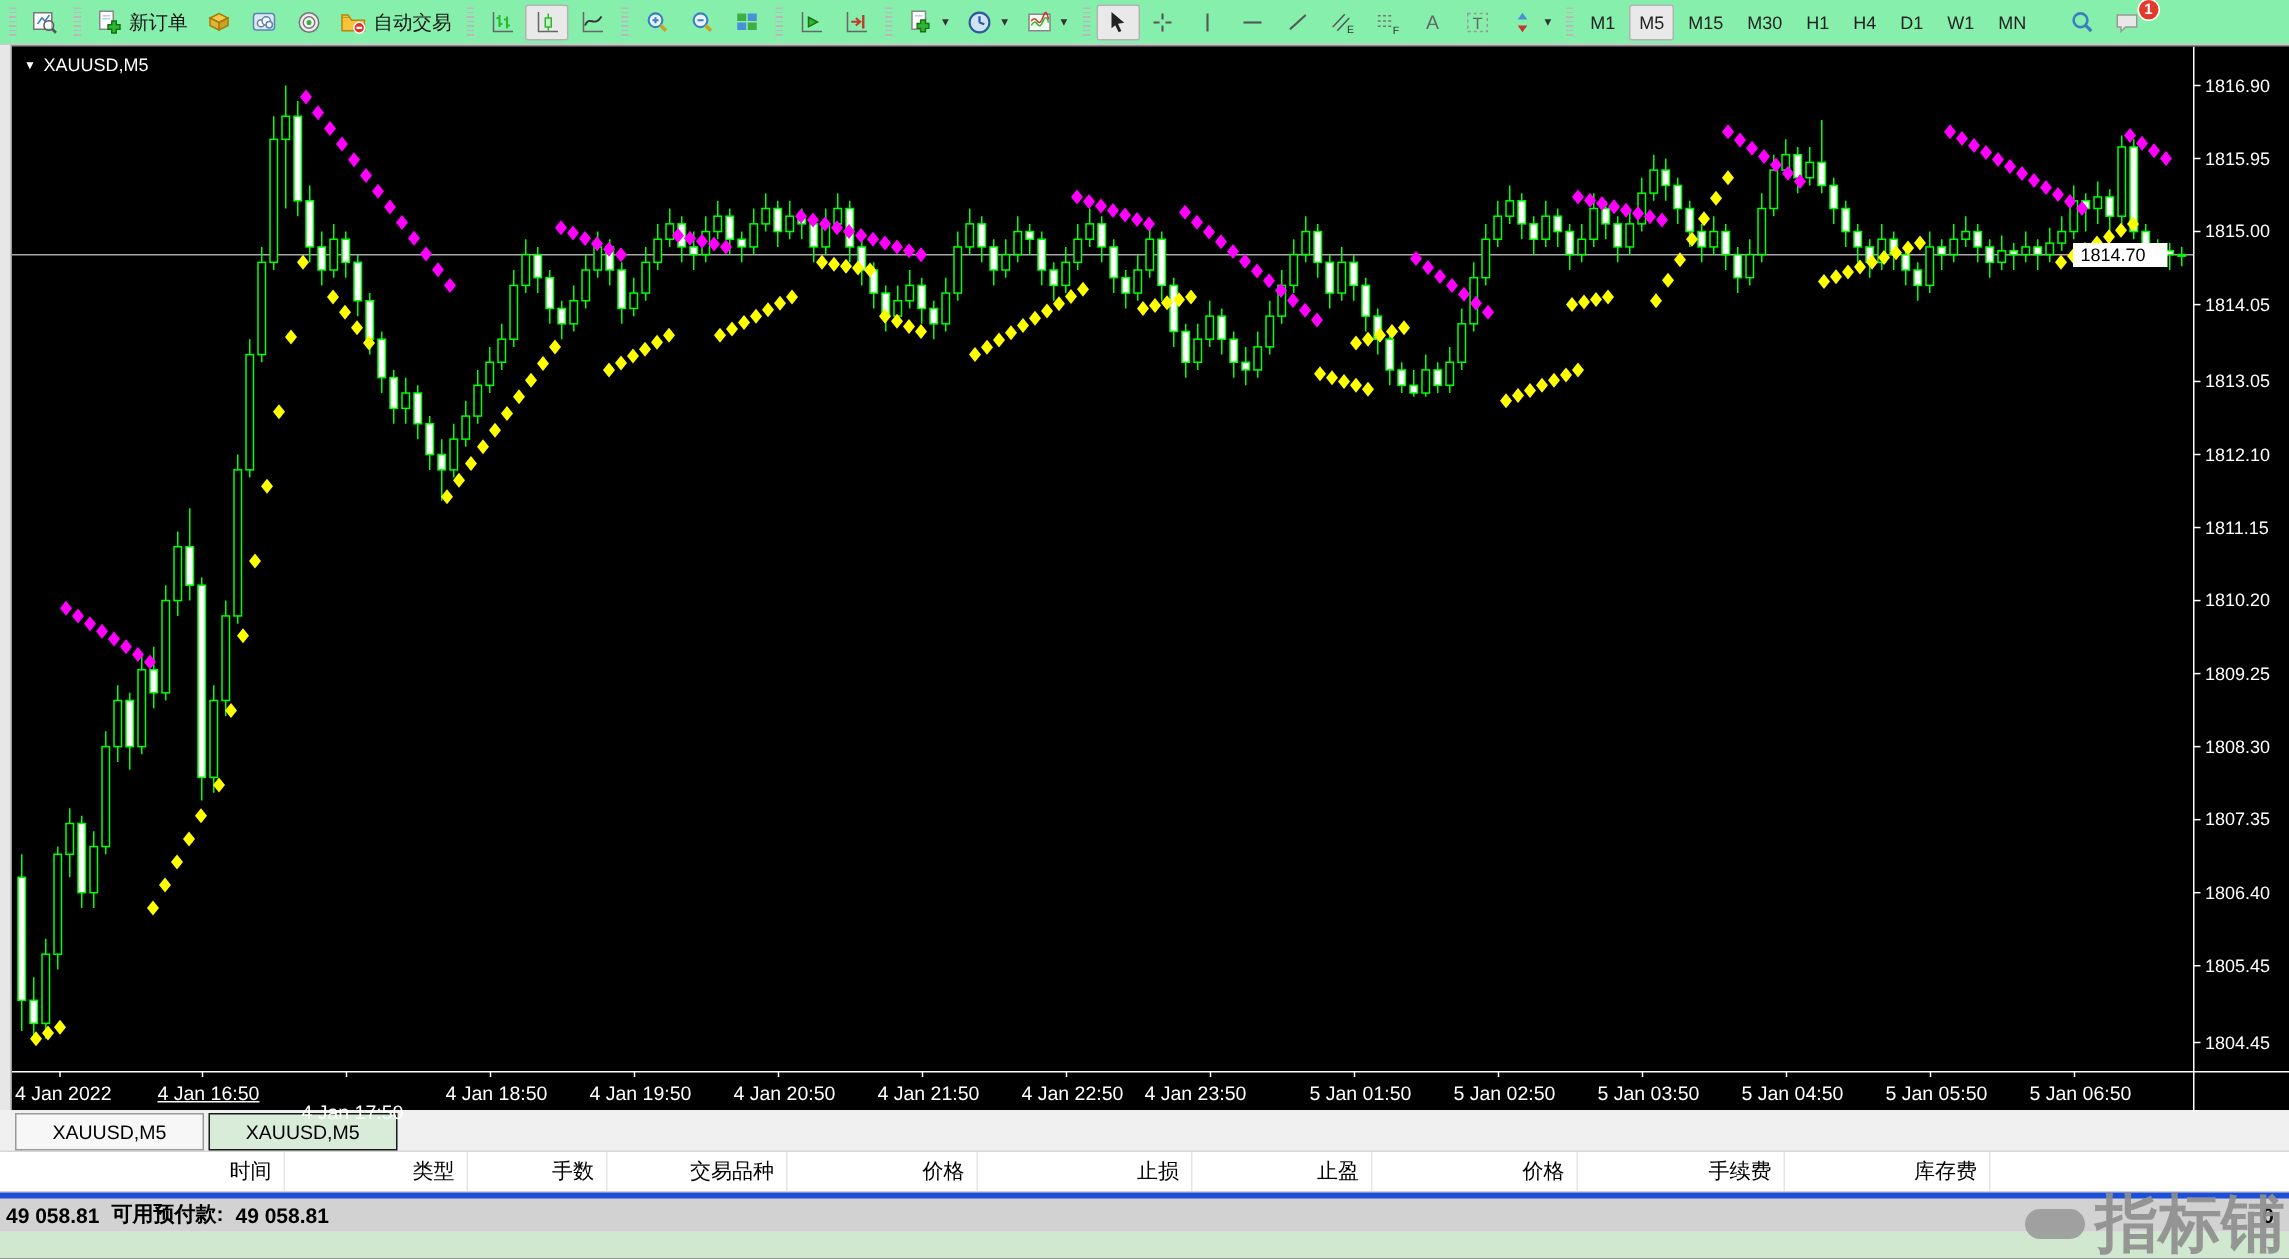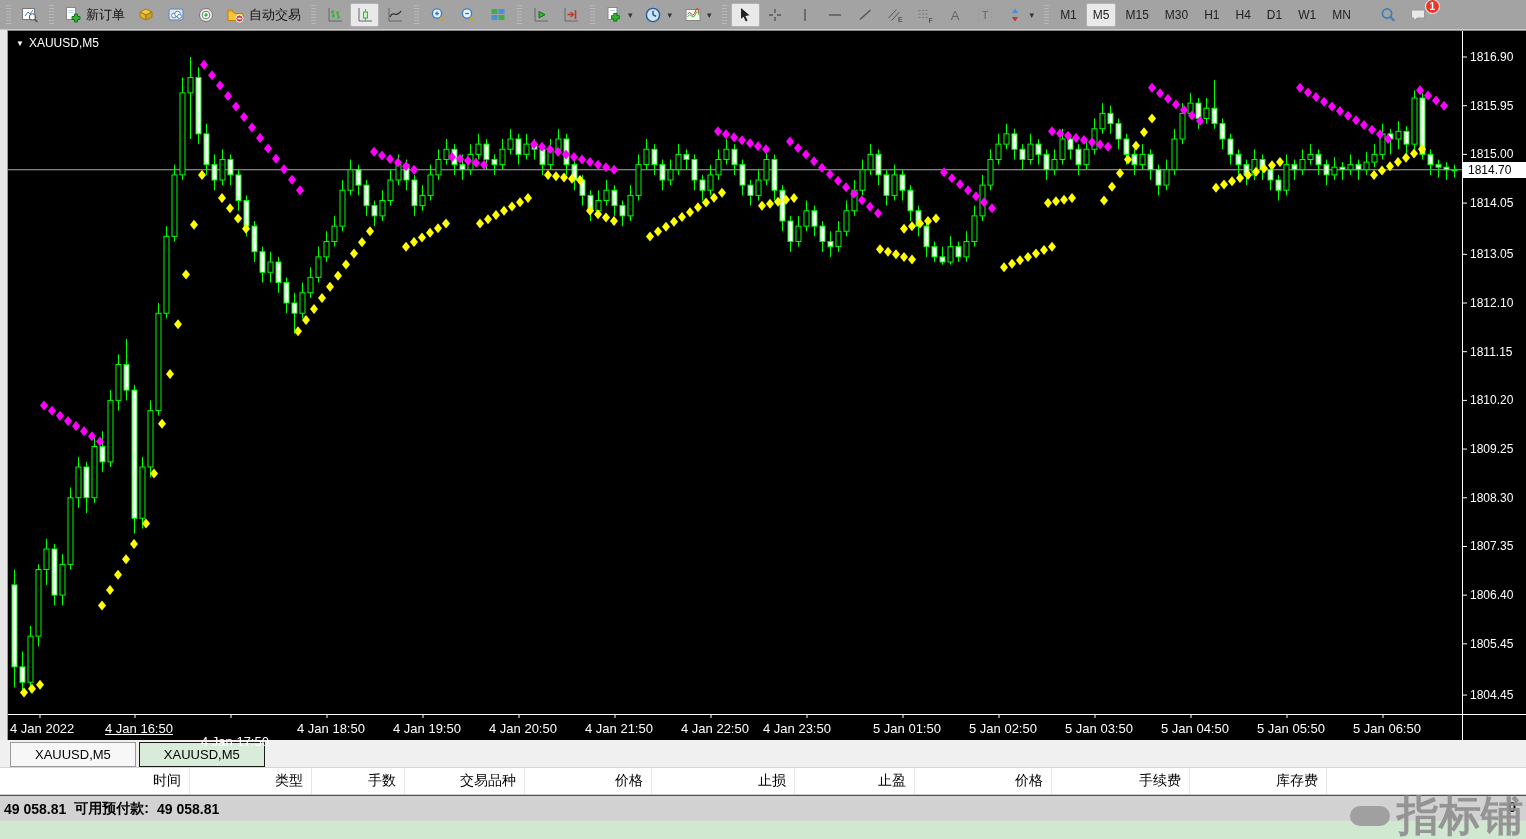--- a/index.html
+++ b/index.html
@@ -2,21 +2,21 @@
 <html><head>
 <meta charset="utf-8">
 <style>
   *{box-sizing:border-box}
   html,body{margin:0;padding:0}
   body{width:1526px;height:839px;overflow:hidden;background:#f0f0f0;
        font-family:"Liberation Sans","DejaVu Sans",sans-serif;}
   .app{position:relative;width:1526px;height:839px}
 
   
-  .toolbar{height:30px;display:flex;align-items:center;background:#a3a3a3;
+  .toolbar{height:30px;display:flex;align-items:center;background:#86efac;
            border-bottom:1px solid #c9c9c9;padding:0 2px;gap:1px}
   .grip{width:5px;height:20px;margin:0 3px 0 4px;
         background:repeating-linear-gradient(to bottom,#b9b9b9 0 1px,transparent 1px 3px);
         flex:0 0 auto}
   .tbtn{height:24px;min-width:26px;display:inline-flex;align-items:center;justify-content:center;
         gap:4px;padding:0 4px;border:1px solid transparent;border-radius:2px;font-size:13px;color:#111;
         flex:0 0 auto;cursor:default;white-space:nowrap}
   .tbtn.pressed{background:#e9e9e9;border-color:#b3b3b3}
   .ic{width:19px;height:18px;display:inline-flex;align-items:center;justify-content:center;position:relative}
   .caret{font-size:9px;color:#333;margin-left:1px}
@@ -31,37 +31,37 @@
   .chart-wrap{position:relative;height:710px;background:#000}
   .left-strip{position:absolute;left:0;top:0;width:8px;height:710px;background:#e7e7e7;
               border-right:1px solid #9a9a9a}
   .chart-window{position:absolute;left:8px;top:0;width:1518px;height:710px;border-top:1px solid #8a8a8a}
   .chart-window svg{position:absolute;left:0;top:0}
   .symbol-label{position:absolute;left:8px;top:5px;color:#fff;font-size:12px;display:flex;
                 align-items:center;gap:5px;z-index:3}
   .symbol-caret{font-size:8px;color:#fff}
   .price-label{position:absolute;left:1462px;width:58px;height:16px;line-height:16px;
                color:#fff;font-size:12px;z-index:2}
-  .price-tag{position:absolute;left:1455px;width:63px;height:16px;line-height:16px;background:#fff;
+  .price-tag{position:absolute;left:1374px;width:63px;height:16px;line-height:16px;background:#fff;
              color:#000;font-size:12px;padding-left:5px;z-index:3}
   .time-label{position:absolute;top:689px;height:18px;line-height:18px;color:#fff;font-size:13px;
               white-space:nowrap;z-index:2}
 
   
   .tabs-row{height:28px;background:#f0f0f0;display:flex;align-items:flex-end;padding-left:10px;
             border-bottom:1px solid #d6d6d6}
   .tab{height:25px;line-height:23px;padding:0 24px;font-size:13px;border:1px solid #9a9a9a;
        background:#f7f7f7;margin-right:3px;color:#000}
   .tab.active{background:#d9ecd9;border-color:#1a1a1a}
   .cols{height:27px;background:#fff;display:flex;border-bottom:1px solid #cfcfcf;font-size:14px;color:#000}
   .col{display:flex;align-items:center;justify-content:flex-end;padding-right:8px;
        border-right:1px solid #e6e6e6;height:100%}
   .status{height:26px;background:#d2d2d2;display:flex;align-items:center;font-size:14px;
           font-weight:bold;color:#000;padding-left:4px;gap:8px;position:relative;
-          border-top:1px solid #1d4ed8}
+          border-top:4px solid #1d4ed8}
   .status .right-val{position:absolute;right:10px;top:3px}
   .green-strip{height:18px;background:#cfe8cf}
 
   
   .watermark{position:absolute;right:3px;bottom:2px;display:flex;align-items:center;gap:7px;
              z-index:6;color:#8f8f8f;font-weight:bold;font-size:42px;line-height:42px;
              opacity:.92;pointer-events:none}
   .wm-blob{width:40px;height:20px;background:#9c9c9c;border-radius:10px}
 </style>
 </head>

